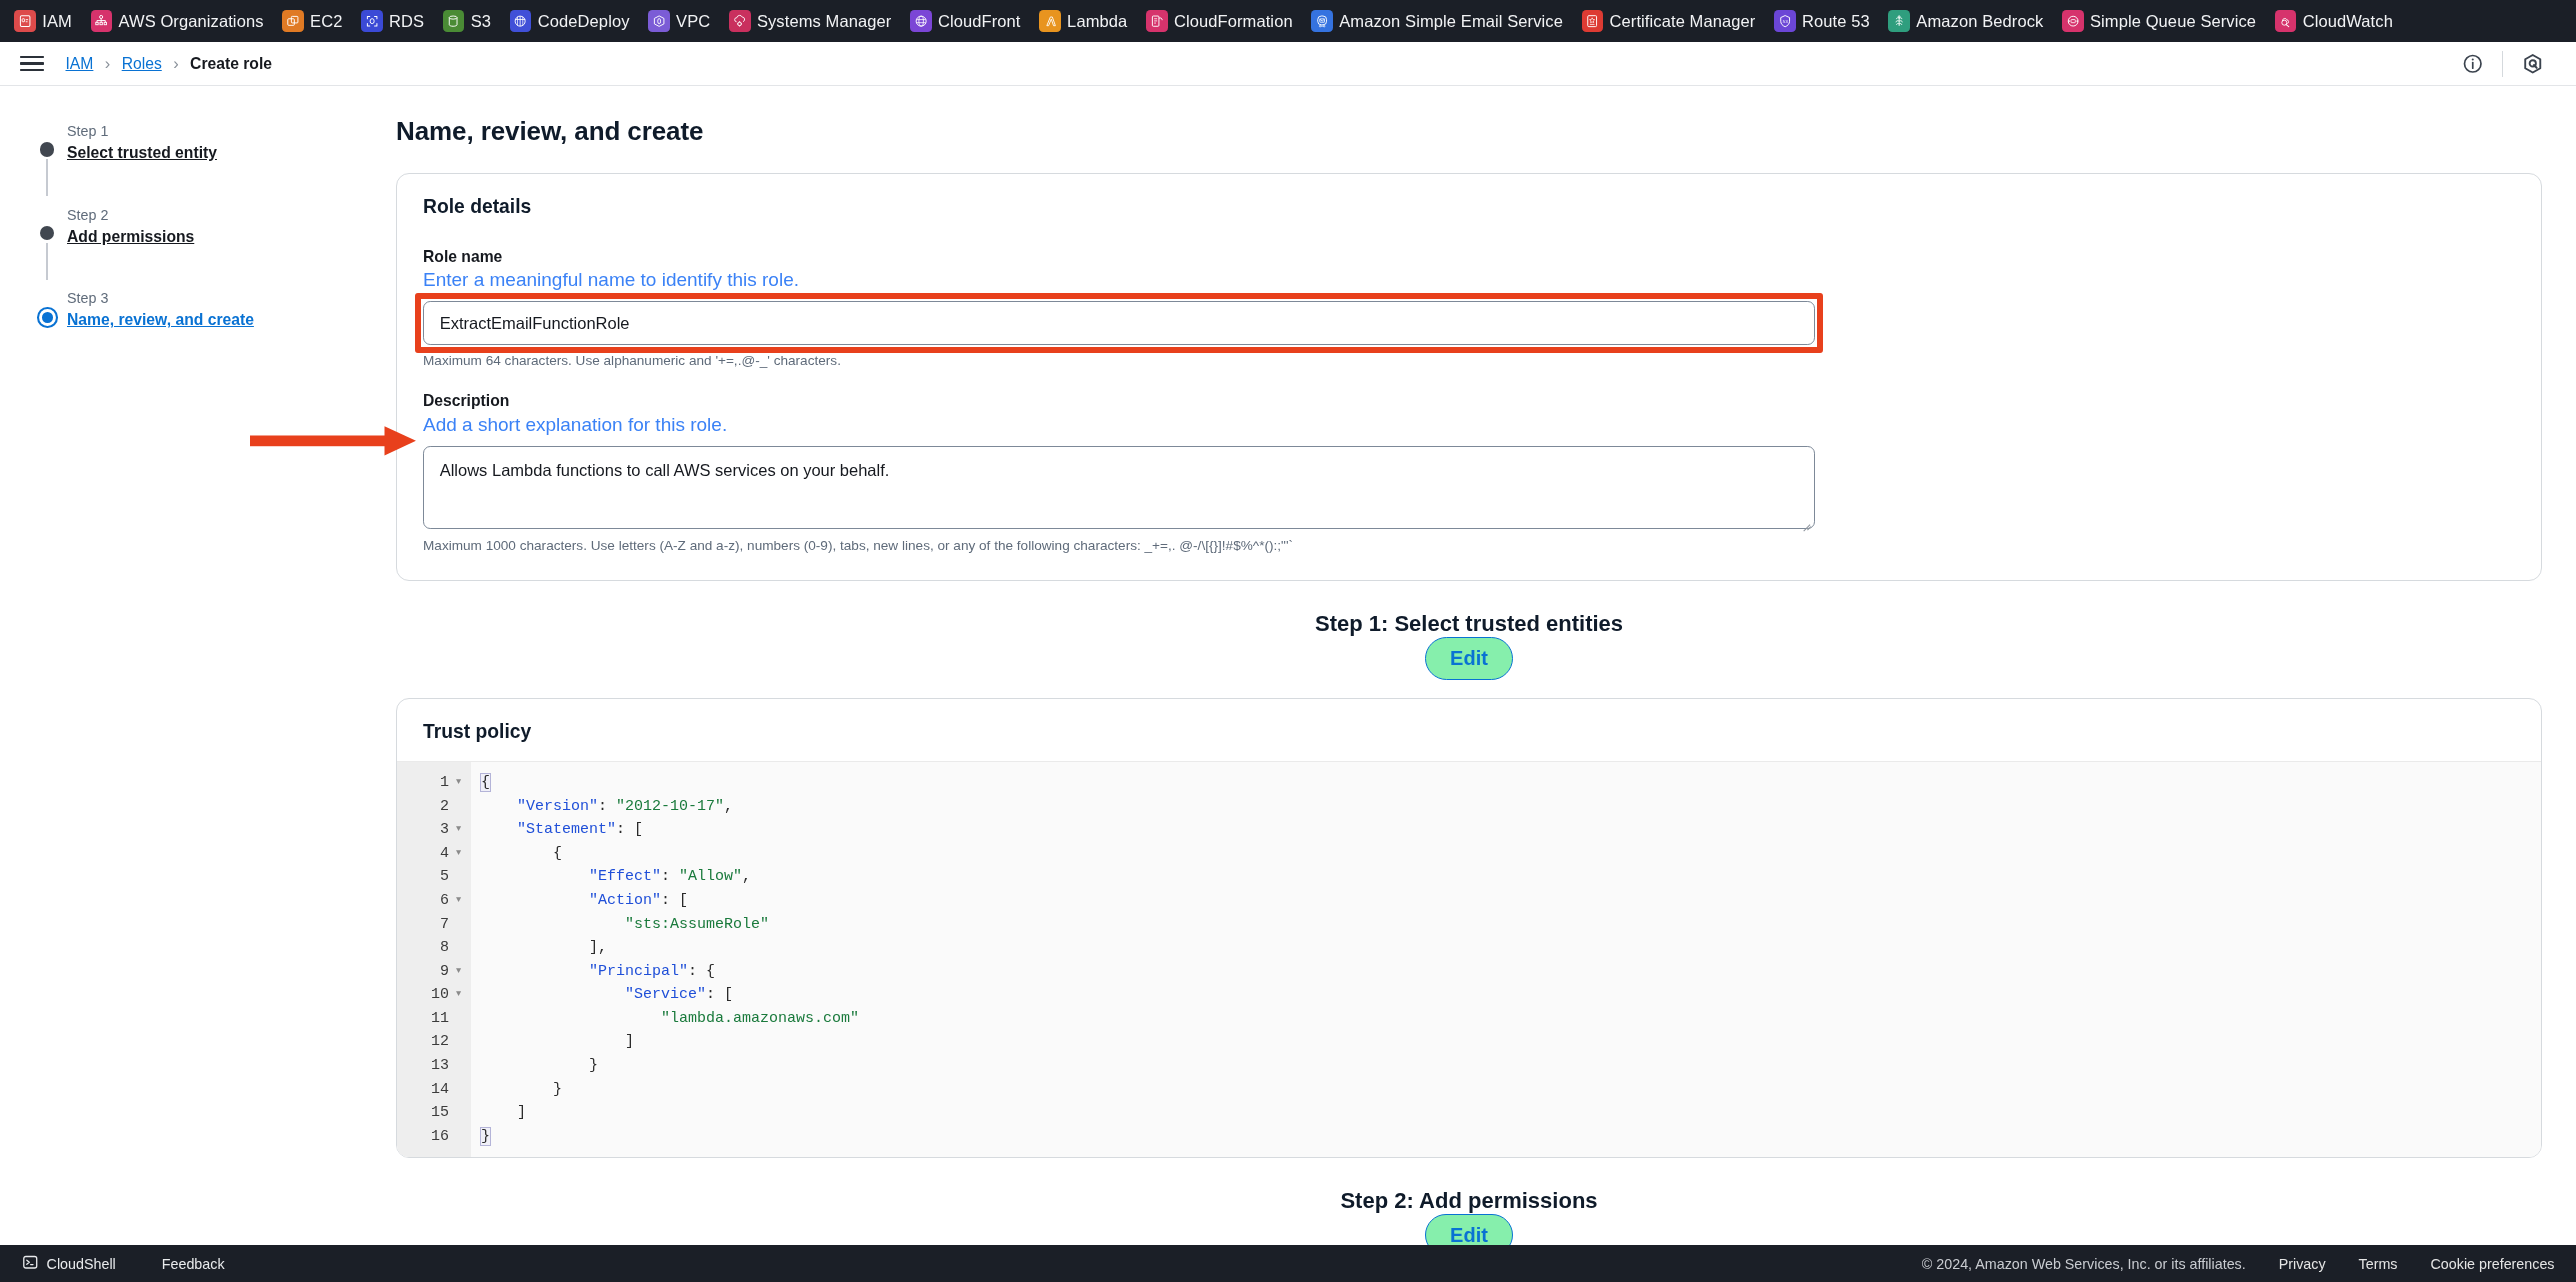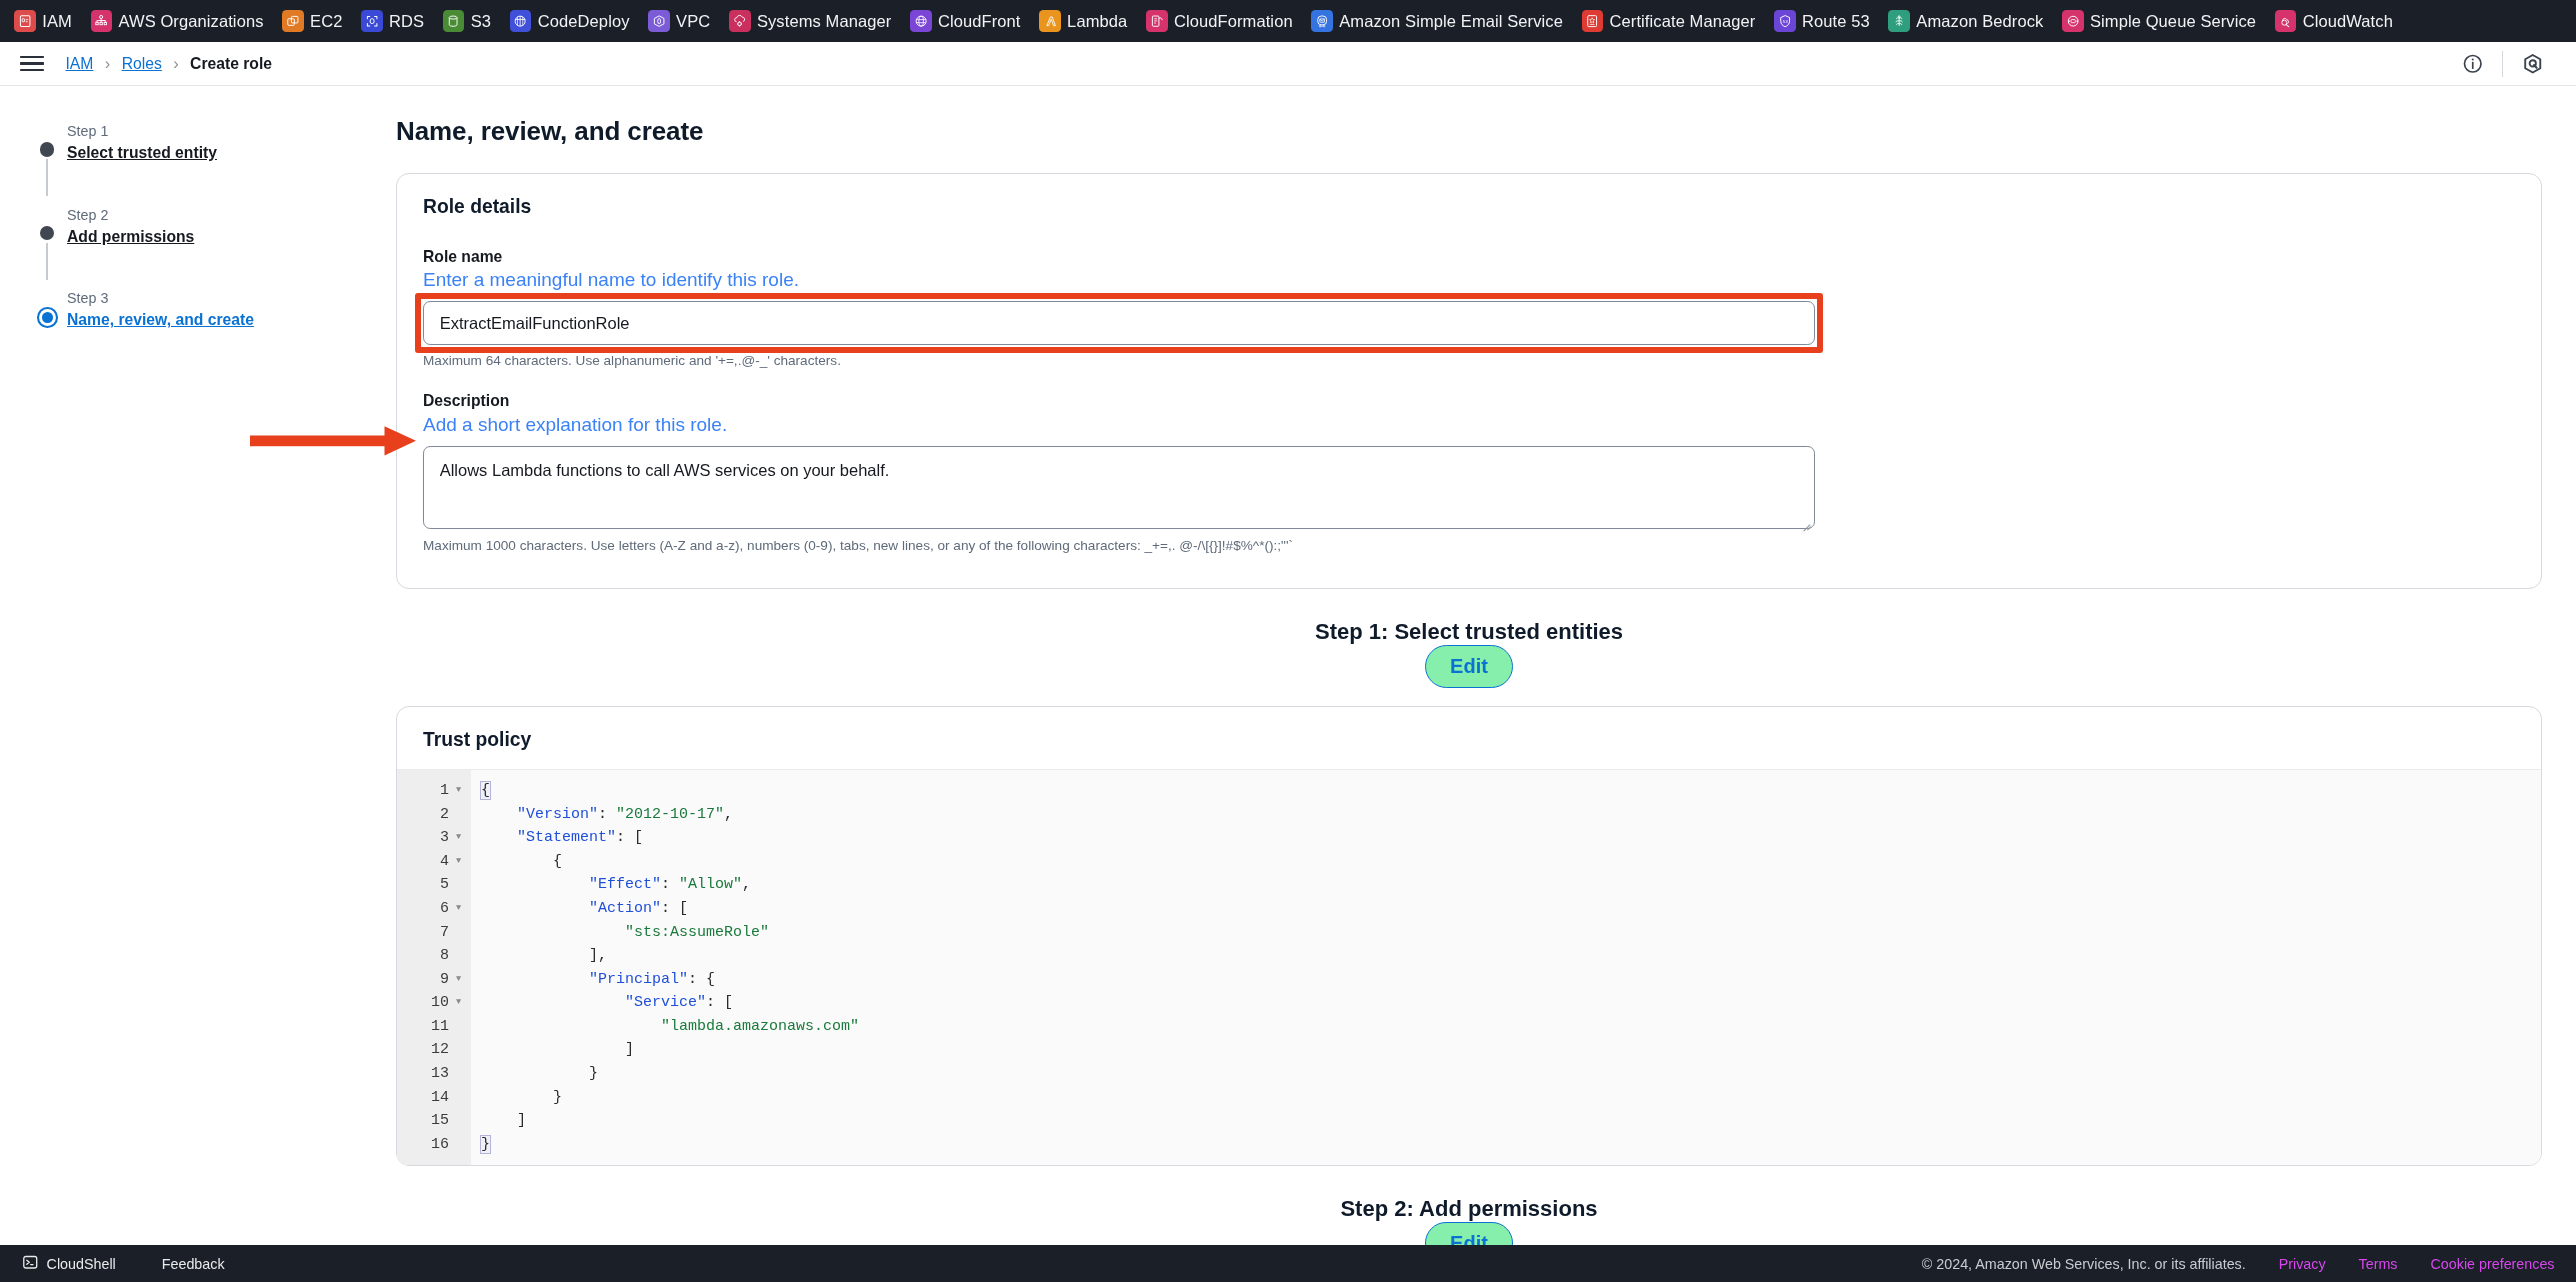--- a/index.html
+++ b/index.html
@@ -266,21 +266,21 @@
     display: flex;
     align-items: center;
     padding: 0 21.5px;
     color: #e9ebed;
     font-size: 14.3px;
   }
   .footer-left { display: flex; align-items: center; gap: 46px; }
   .footer-item { display: flex; align-items: center; gap: 8.6px; cursor: pointer; }
   .footer-right { margin-left: auto; display: flex; align-items: center; gap: 33px; }
   .footer-copy { color: #c9ccd1; }
-  .footer-link { color: #d946ef; cursor: pointer; }
+  .footer-link { color: #e5e5e5; cursor: pointer; }
 
   
   .red-arrow {
     position: absolute;
     left: 250px;
     top: 338px;
     width: 186px;
     height: 33px;
     pointer-events: none;
     z-index: 40;
@@ -541,21 +541,21 @@
 
       <div class="field-block">
         <div class="field-label">Role name</div>
         <div class="field-hint">Enter a meaningful name to identify this role.</div>
         <div class="input-wrap highlighted">
           <input class="text-input" type="text" value="ExtractEmailFunctionRole" style="">
         </div>
         <div class="field-constraint">Maximum 64 characters. Use alphanumeric and '+=,.@-_' characters.</div>
       </div>
 
-      <div class="field-block" style="margin-bottom:8px">
+      <div class="field-block" style="margin-bottom:0">
         <div class="field-label">Description</div>
         <div class="field-hint">Add a short explanation for this role.</div>
         <div style="position:relative;display:inline-block;">
           <textarea class="textarea" style="">Allows Lambda functions to call AWS services on your behalf.</textarea>
           <div class="textarea-resize">
             <i style="width:9.3px; top:8.6px;"></i>
             <i style="width:5px;  top:10.7px;"></i>
           </div>
         </div>
         <div class="field-constraint">Maximum 1000 characters. Use letters (A-Z and a-z), numbers (0-9), tabs, new lines, or any of the following characters: _+=,. @-/\[{}]!#$%^*():;"'`</div>

